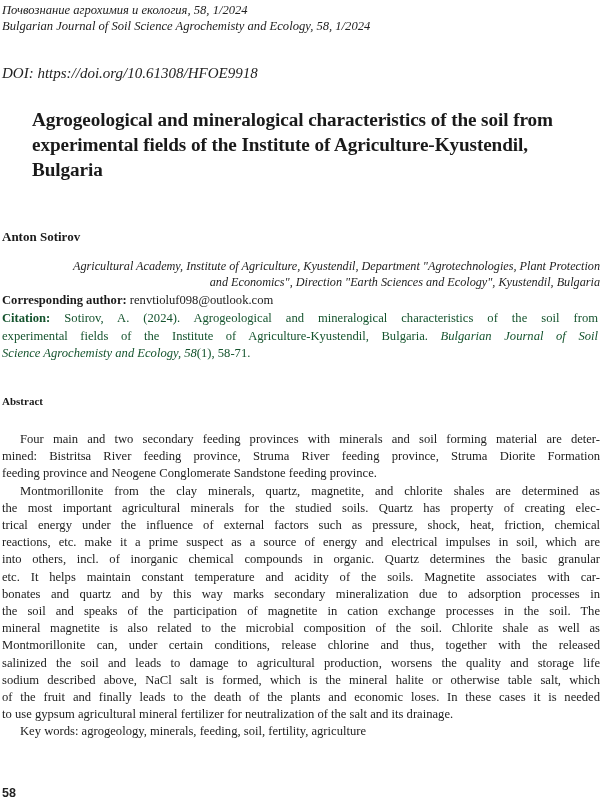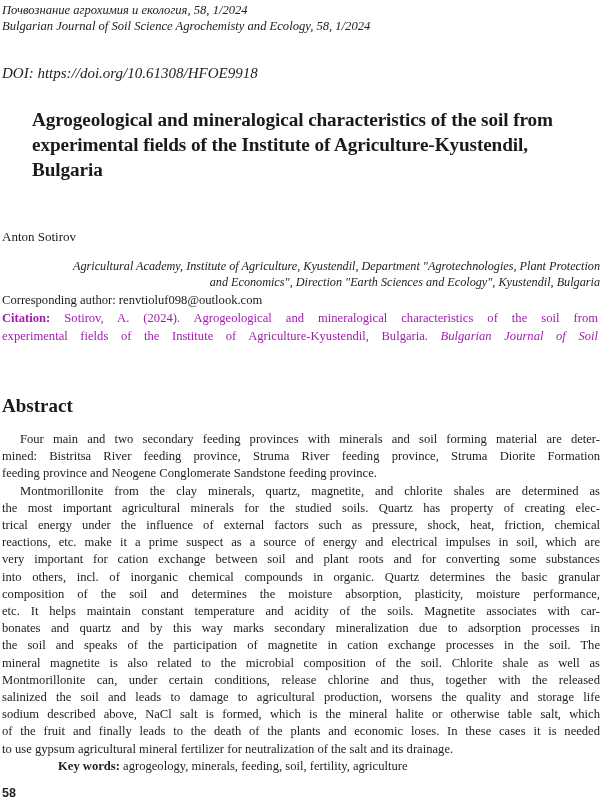--- a/index.html
+++ b/index.html
@@ -18,49 +18,49 @@
       white-space: nowrap; color: #222;
     }
     .title {
       position: absolute; left: 2px; top: 107px; width: 598px;
       font-weight: bold; font-size: 19.2px; line-height: 25px; color: #1a1a1a;
       letter-spacing: -0.1px;
       margin-left: 30px;
     }
     .title div { white-space: nowrap; }
     .author {
-      position: absolute; left: 2px; top: 229px; font-weight: normal; font-size: 13px; white-space: nowrap;
+      position: absolute; left: 2px; top: 229px; font-weight: bold; font-size: 13px; white-space: nowrap;
     }
     .affil {
       position: absolute; left: 2px; top: 258px; width: 598px;
       font-style: italic; font-size: 12.2px; line-height: 16px; color: #222;
     }
     .affil div { white-space: nowrap; text-align: right; }
     .corresp {
       position: absolute; left: 2px; top: 293px; font-size: 12.6px; white-space: nowrap;
     }
-    .corresp b { font-weight: normal; }
+    .corresp b { font-weight: bold; }
     .citation {
       position: absolute; left: 2px; top: 310px; width: 596px;
-      font-size: 12.6px; line-height: 17.5px; text-align: justify; color: #a21caf;
+      font-size: 12.6px; line-height: 17.5px; text-align: justify; color: #14532d;
     }
     .citation .cline { white-space: nowrap; display: block; }
     .citation b { font-weight: bold; }
     .citation i { font-style: italic; }
     .abstract-heading {
-      position: absolute; left: 2px; top: 395px; font-weight: bold; font-size: 19px;
+      position: absolute; left: 2px; top: 395px; font-weight: bold; font-size: 11px;
     }
     .abstract {
       position: absolute; left: 2px; top: 431px; width: 598px;
       font-size: 12.6px; line-height: 17.2px; color: #222;
     }
     .abstract .line { display: block; white-space: nowrap; text-align: justify; text-align-last: justify; }
     .abstract .line.last { text-align-last: left; }
     .abstract .indent { padding-left: 18px; }
-    .keywords b { font-weight: bold; margin-left: 38px; }
+    .keywords b { font-weight: normal; }
     .page-number {
       position: absolute; left: 2px; top: 786px;
       font-family: "Liberation Sans", "DejaVu Sans", sans-serif;
       font-weight: bold; font-size: 12.5px; color: #222;
     }
   </style>
 </head>
 <body>
 
 <div class="page">
@@ -90,36 +90,38 @@
 
   <div class="citation">
     <span class="cline" style="text-align:justify;text-align-last:justify;">
       <b>Citation:</b>
       <span>Sotirov, A. (2024). Agrogeological and mineralogical characteristics of the soil from</span>
     </span>
     <span class="cline" style="text-align:justify;text-align-last:justify;">
       <span>experimental fields of the Institute of Agriculture-Kyustendil, Bulgaria.</span>
       <i>Bulgarian Journal of Soil</i>
     </span>
+    <span class="cline">
+      <i>Science Agrochemisty and Ecology,</i>
+      <i>58</i><span>(1), 58-71.</span>
+    </span>
   </div>
 
   <div class="abstract-heading">Abstract</div>
 
   <div class="abstract">
     <span class="line indent">Four main and two secondary feeding provinces with minerals and soil forming material are deter-</span>
     <span class="line">mined: Bistritsa River feeding province, Struma River feeding province, Struma Diorite Formation</span>
     <span class="line last">feeding province and Neogene Conglomerate Sandstone feeding province.</span>
 
     <span class="line indent">Montmorillonite from the clay minerals, quartz, magnetite, and chlorite shales are determined as</span>
     <span class="line">the most important agricultural minerals for the studied soils. Quartz has property of creating elec-</span>
     <span class="line">trical energy under the influence of external factors such as pressure, shock, heat, friction, chemical</span>
     <span class="line">reactions, etc. make it a prime suspect as a source of energy and electrical impulses in soil, which are</span>
-    <span class="line">very important for cation exchange between soil and plant roots and for converting some substances</span>
     <span class="line">into others, incl. of inorganic chemical compounds in organic. Quartz determines the basic granular</span>
-    <span class="line">composition of the soil and determines the moisture absorption, plasticity, moisture performance,</span>
     <span class="line">etc. It helps maintain constant temperature and acidity of the soils. Magnetite associates with car-</span>
     <span class="line">bonates and quartz and by this way marks secondary mineralization due to adsorption processes in</span>
     <span class="line">the soil and speaks of the participation of magnetite in cation exchange processes in the soil. The</span>
     <span class="line">mineral magnetite is also related to the microbial composition of the soil. Chlorite shale as well as</span>
     <span class="line">Montmorillonite can, under certain conditions, release chlorine and thus, together with the released</span>
     <span class="line">salinized the soil and leads to damage to agricultural production, worsens the quality and storage life</span>
     <span class="line">sodium described above, NaCl salt is formed, which is the mineral halite or otherwise table salt, which</span>
     <span class="line">of the fruit and finally leads to the death of the plants and economic loses. In these cases it is needed</span>
     <span class="line last">to use gypsum agricultural mineral fertilizer for neutralization of the salt and its drainage.</span>
 

